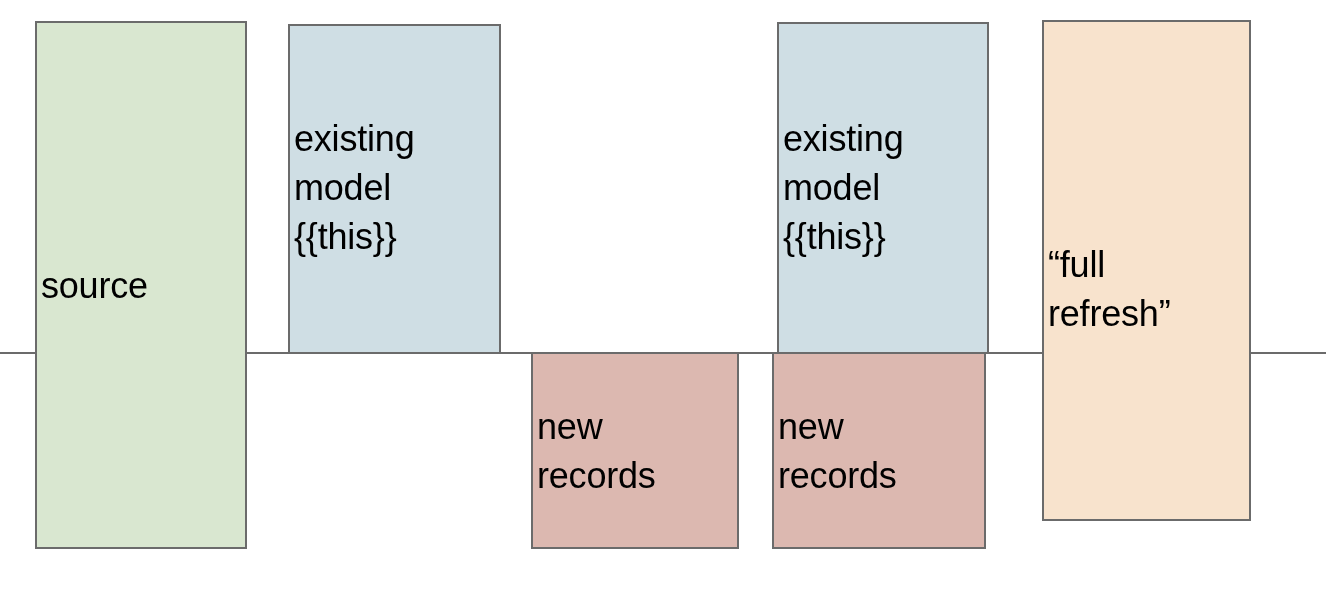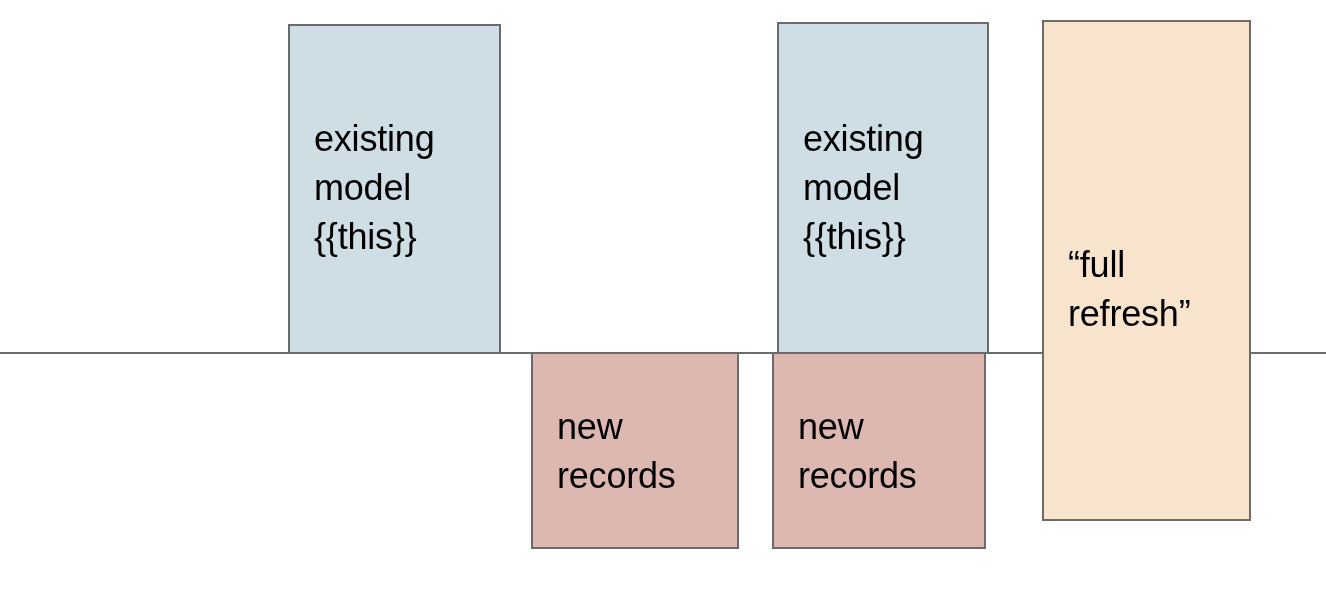--- a/index.html
+++ b/index.html
@@ -24,21 +24,21 @@
     top: 352px;
   }
   .node {
     position: absolute;
     box-sizing: border-box;
     border: 2px solid #6b6b6b;
     display: flex;
     flex-direction: column;
     justify-content: center;
     align-items: flex-start;
-    padding-left: 24px;
+    padding-left: 4px;
     padding-right: 8px;
   }
   .node .label {
     font-size: 36px;
     line-height: 49px;
     color: #000000;
     white-space: pre-line;
     text-align: left;
     letter-spacing: -0.2px;
   }
@@ -50,20 +50,23 @@
   #node-new-2       { left: 772px;  top: 352px; width: 214px; height: 197px; }
   #node-full-refresh{ left: 1042px; top: 20px;  width: 209px; height: 501px; justify-content: flex-start; padding-top: 218px; }
 </style>
 </head>
 <body>
 
 <div id="canvas">
 
   <div class="baseline"></div>
 
+  <div class="node" id="node-source" style="background:#d9e7d0;">
+    <span class="label">source</span>
+  </div>
 
   <div class="node" id="node-existing-1" style="background:#cfdee4;">
     <span class="label">existing
 model
 {{this}}</span>
   </div>
 
   <div class="node" id="node-new-1" style="background:#dcb8b0;">
     <span class="label">new
 records</span>

